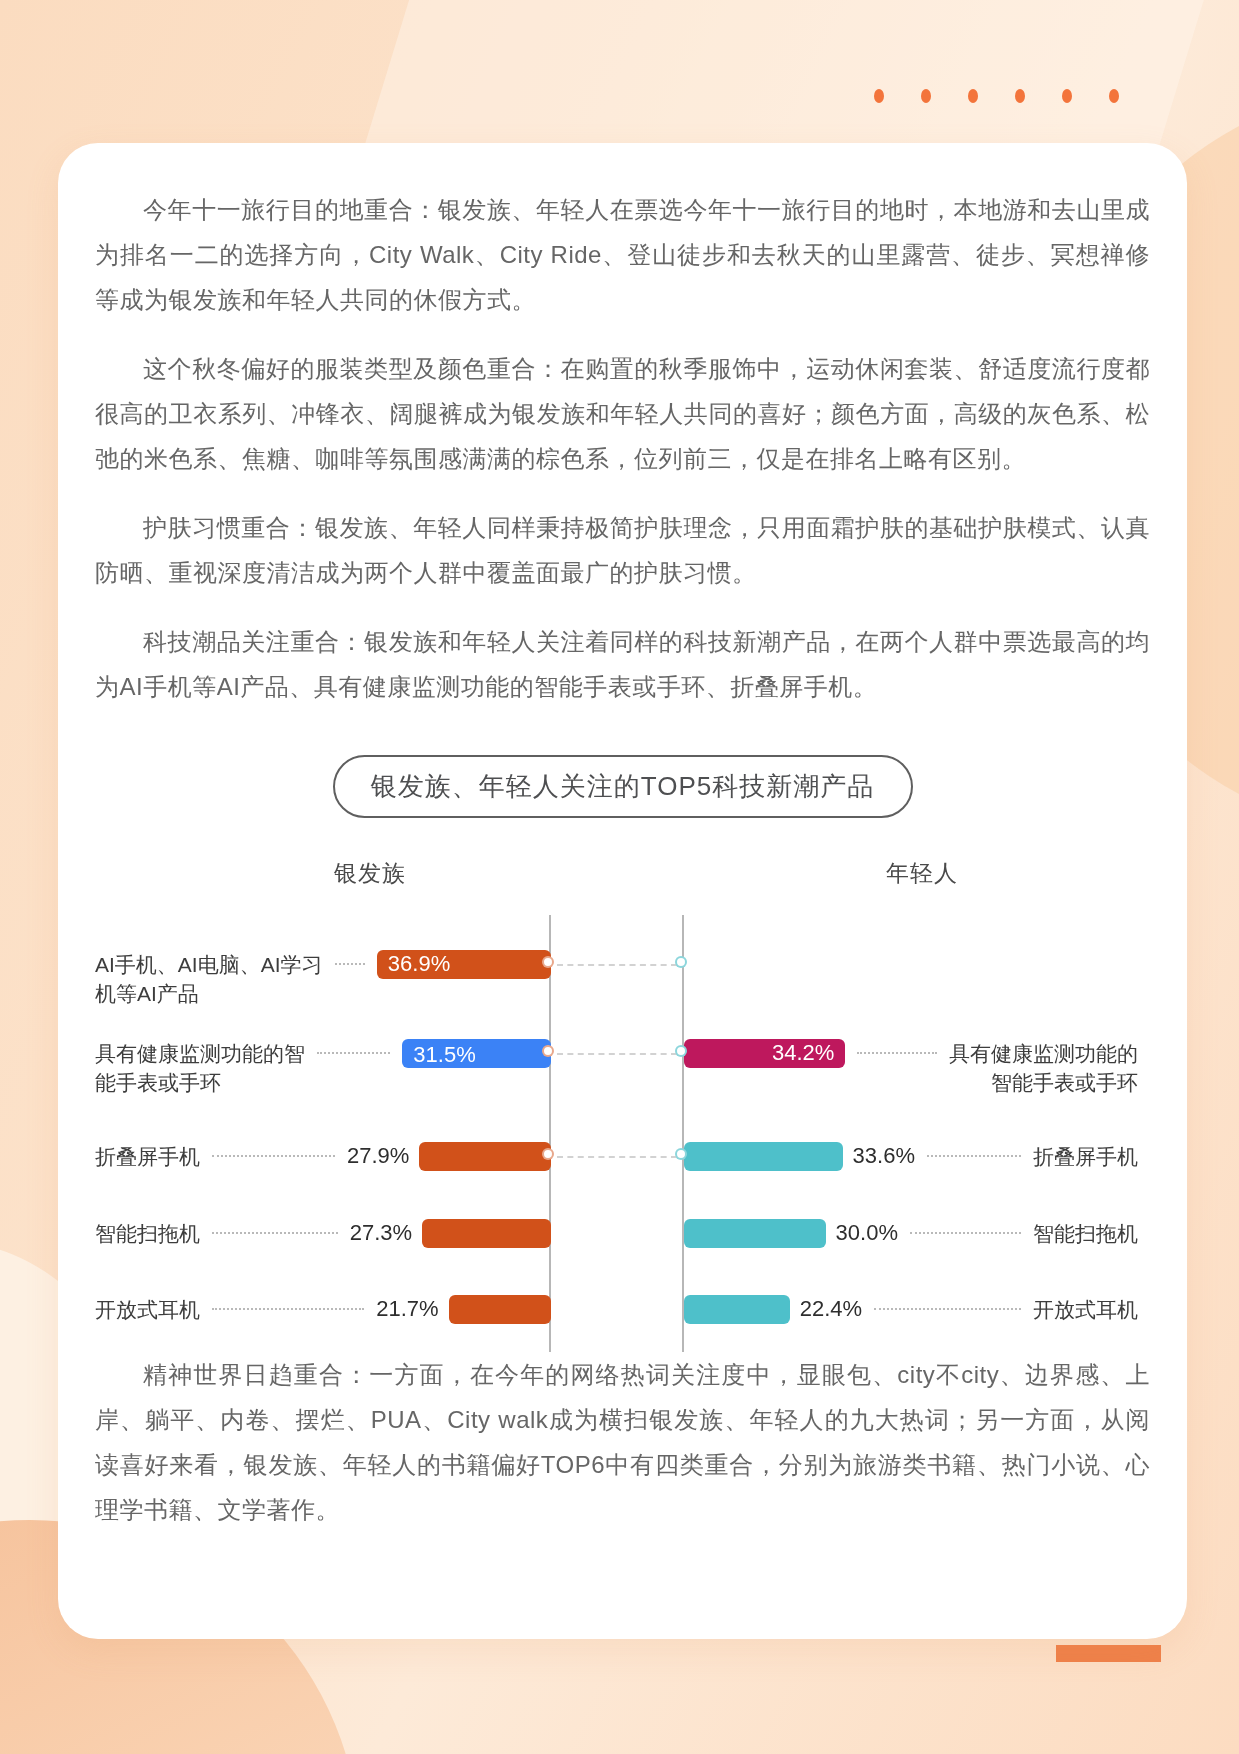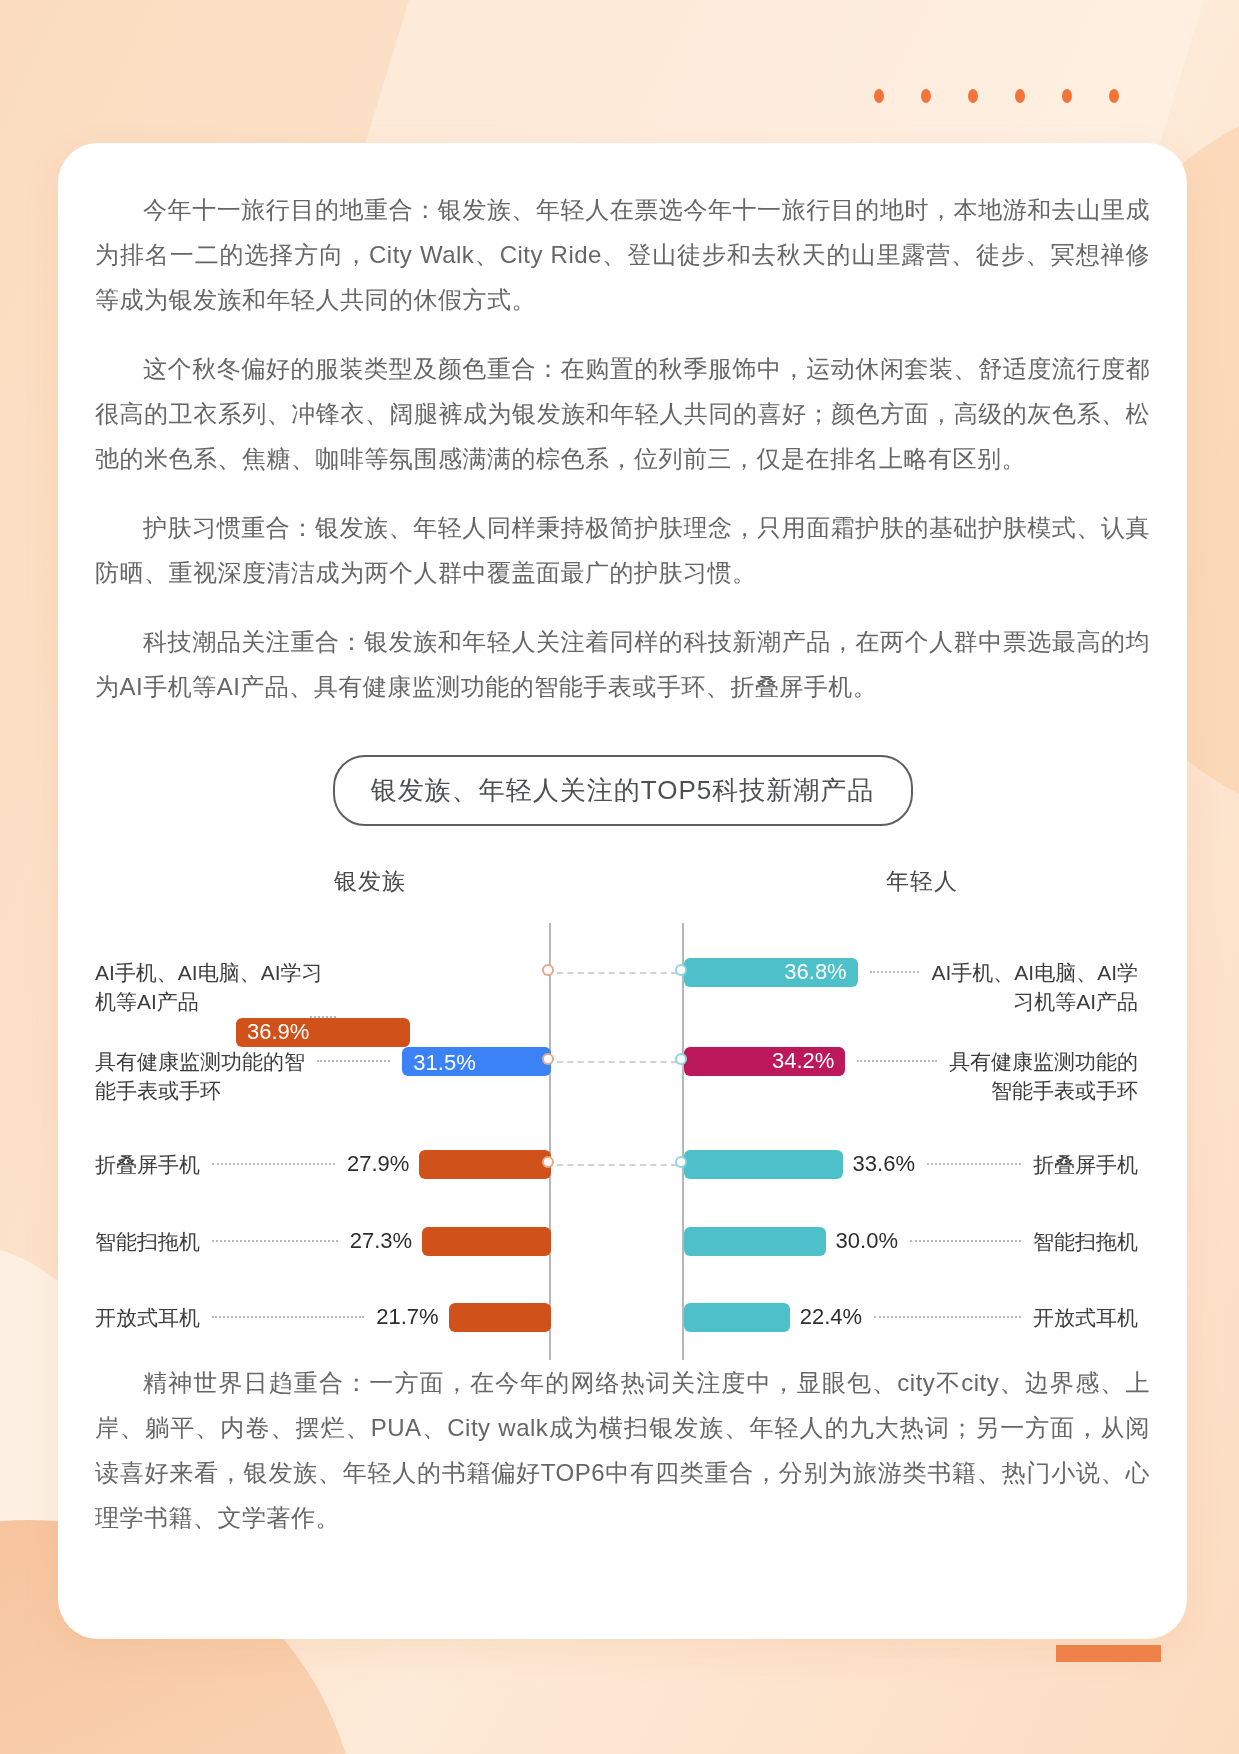--- a/index.html
+++ b/index.html
@@ -23,21 +23,21 @@
   .card {
     position:absolute; left:58px; top:143px; width:1129px; height:1496px;
     background:#ffffff; border-radius:40px; padding:44px 37px 20px 37px;
     box-shadow:0 12px 34px rgba(224,150,92,0.14);
   }
   .card p {
     font-size:24px; line-height:45px; color:#666666; letter-spacing:0.5px;
     text-align:justify; text-indent:2em; margin-bottom:24px;
   }
   .title-pill {
-    width:580px; height:71px; margin:46px auto 0 auto;
+    width:580px; height:63px; margin:46px auto 0 auto;
     border:2px solid #5f5f5f; border-radius:32px;
     display:flex; align-items:center; justify-content:center;
     font-size:26px; color:#4e4f51; letter-spacing:1px;
   }
   
   .chart { position:relative; height:520px; margin-top:14px; }
   .group-header { position:absolute; top:26px; transform:translateX(-50%);
     font-size:23px; color:#4a4a4a; letter-spacing:1px; }
   .group-header.left { left:275px; }
   .group-header.right { left:827px; }
@@ -91,35 +91,27 @@
 
     <div class="title-pill">
       <span>银发族、年轻人关注的TOP5科技新潮产品</span>
     </div>
 
     <div class="chart">
       <div class="group-header left">银发族</div>
       <div class="group-header right">年轻人</div>
       <div class="axis left"></div>
       <div class="axis right"></div>
-    <div class="crow l" style="top: 117.5px; flex-direction: column;">
+    <div class="crow l" style="top: 117.5px;">
           <div class="cat">AI手机、AI电脑、AI学习
 机等AI产品</div>
           <div class="leader"></div>
           <div class="bar orange" style="width: 174.168px; background: rgb(209, 81, 26);">
             <div class="val-in">36.9%</div>
           </div>
-        </div>
-        <div class="crow r" style="top: 117.5px;">
-          <div class="bar teal" style="width: 173.696px; background: rgb(78, 192, 202);">
-            <div class="val-in">36.8%</div>
-          </div>
-          <div class="leader"></div>
-          <div class="cat">AI手机、AI电脑、AI学
-习机等AI产品</div>
         </div>
         <div class="connector" style="top: 132px;"></div>
         <div class="adot l" style="left: 447px; top: 124px;"></div>
         <div class="adot r" style="left: 580px; top: 124px;"></div>
         <div class="crow l" style="top: 206.5px;">
           <div class="cat">具有健康监测功能的智
 能手表或手环</div>
           <div class="leader"></div>
           <div class="bar orange" style="width: 148.68px; background: #3b82f6; align-items: flex-end;">
             <div class="val-in">31.5%</div>

